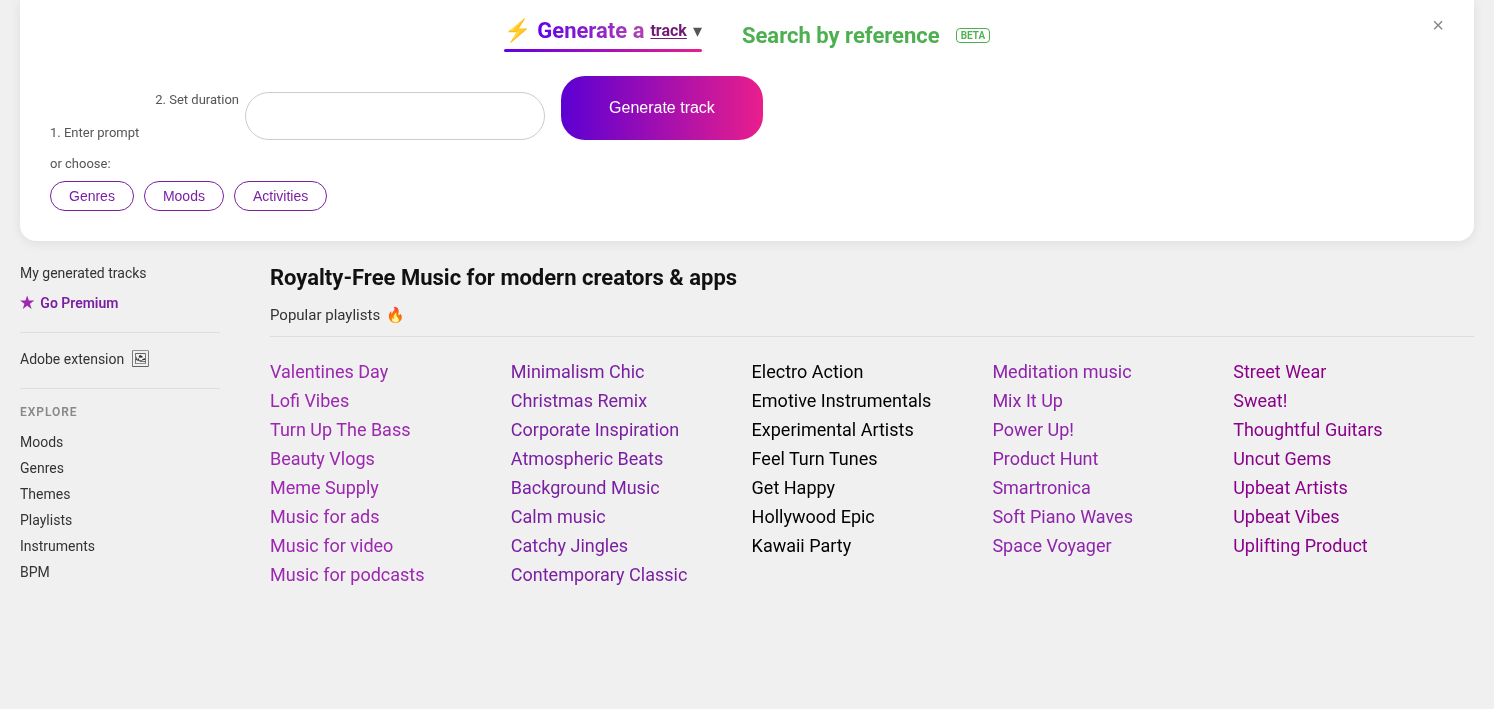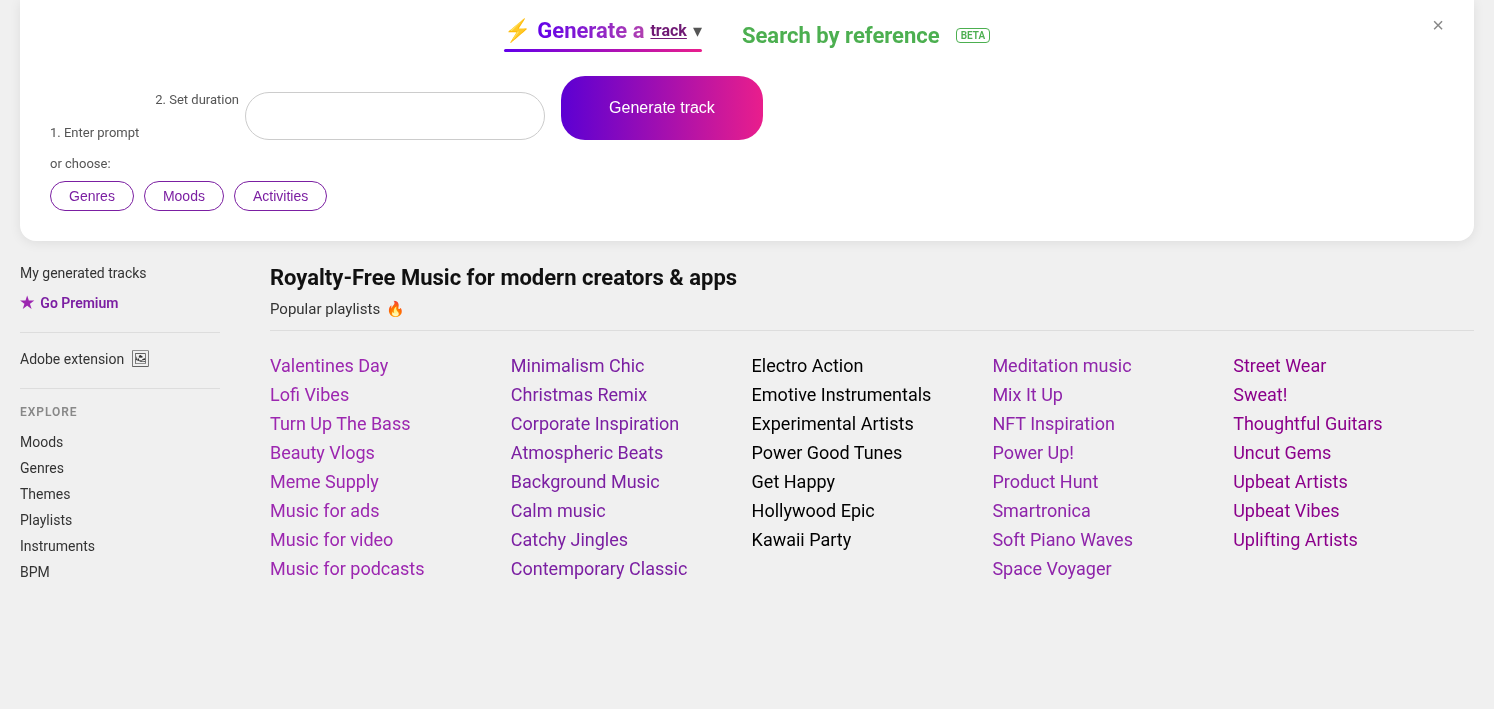--- a/index.html
+++ b/index.html
@@ -224,21 +224,21 @@
     
     .right-content {
       flex: 1;
       padding-left: 30px;
     }
 
     .section-title {
       font-size: 22px;
       font-weight: 700;
       color: #111;
-      margin-bottom: 10px;
+      margin-bottom: 16px;
     }
 
     .popular-label {
       font-size: 15px;
       color: #333;
       margin-bottom: 12px;
       display: flex;
       align-items: center;
       gap: 6px;
     }
@@ -371,41 +371,40 @@
         <a class="playlist-link">Background Music</a>
         <a class="playlist-link">Calm music</a>
         <a class="playlist-link">Catchy Jingles</a>
         <a class="playlist-link">Contemporary Classic</a>
       </div>
 
       <div class="playlist-col col3">
         <a class="playlist-link">Electro Action</a>
         <a class="playlist-link">Emotive Instrumentals</a>
         <a class="playlist-link">Experimental Artists</a>
-        <a class="playlist-link">Power Good Tunes</a>
+        <a class="playlist-link">Feel Turn Tunes</a>
         <a class="playlist-link">Get Happy</a>
         <a class="playlist-link">Hollywood Epic</a>
         <a class="playlist-link">Kawaii Party</a>
       </div>
 
       <div class="playlist-col col4">
         <a class="playlist-link">Meditation music</a>
         <a class="playlist-link">Mix It Up</a>
-        <a class="playlist-link">NFT Inspiration</a>
         <a class="playlist-link">Power Up!</a>
         <a class="playlist-link">Product Hunt</a>
         <a class="playlist-link">Smartronica</a>
         <a class="playlist-link">Soft Piano Waves</a>
         <a class="playlist-link">Space Voyager</a>
       </div>
 
       <div class="playlist-col col5">
         <a class="playlist-link">Street Wear</a>
         <a class="playlist-link">Sweat!</a>
         <a class="playlist-link">Thoughtful Guitars</a>
         <a class="playlist-link">Uncut Gems</a>
         <a class="playlist-link">Upbeat Artists</a>
         <a class="playlist-link">Upbeat Vibes</a>
-        <a class="playlist-link">Uplifting Artists</a>
+        <a class="playlist-link">Uplifting Product</a>
       </div>
     </div>
   </div>
 </div>
 
 </body></html>

